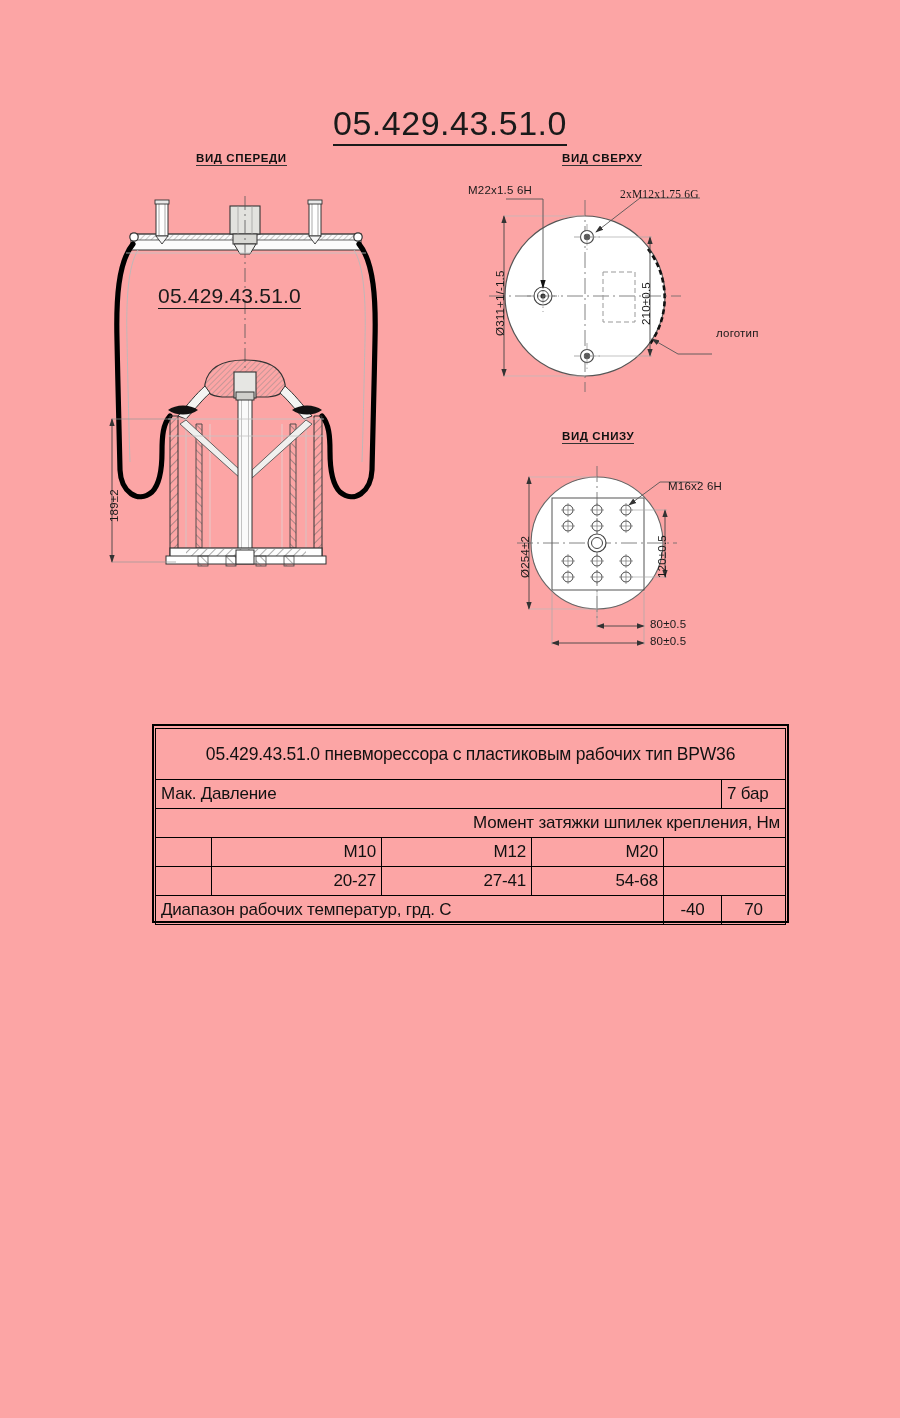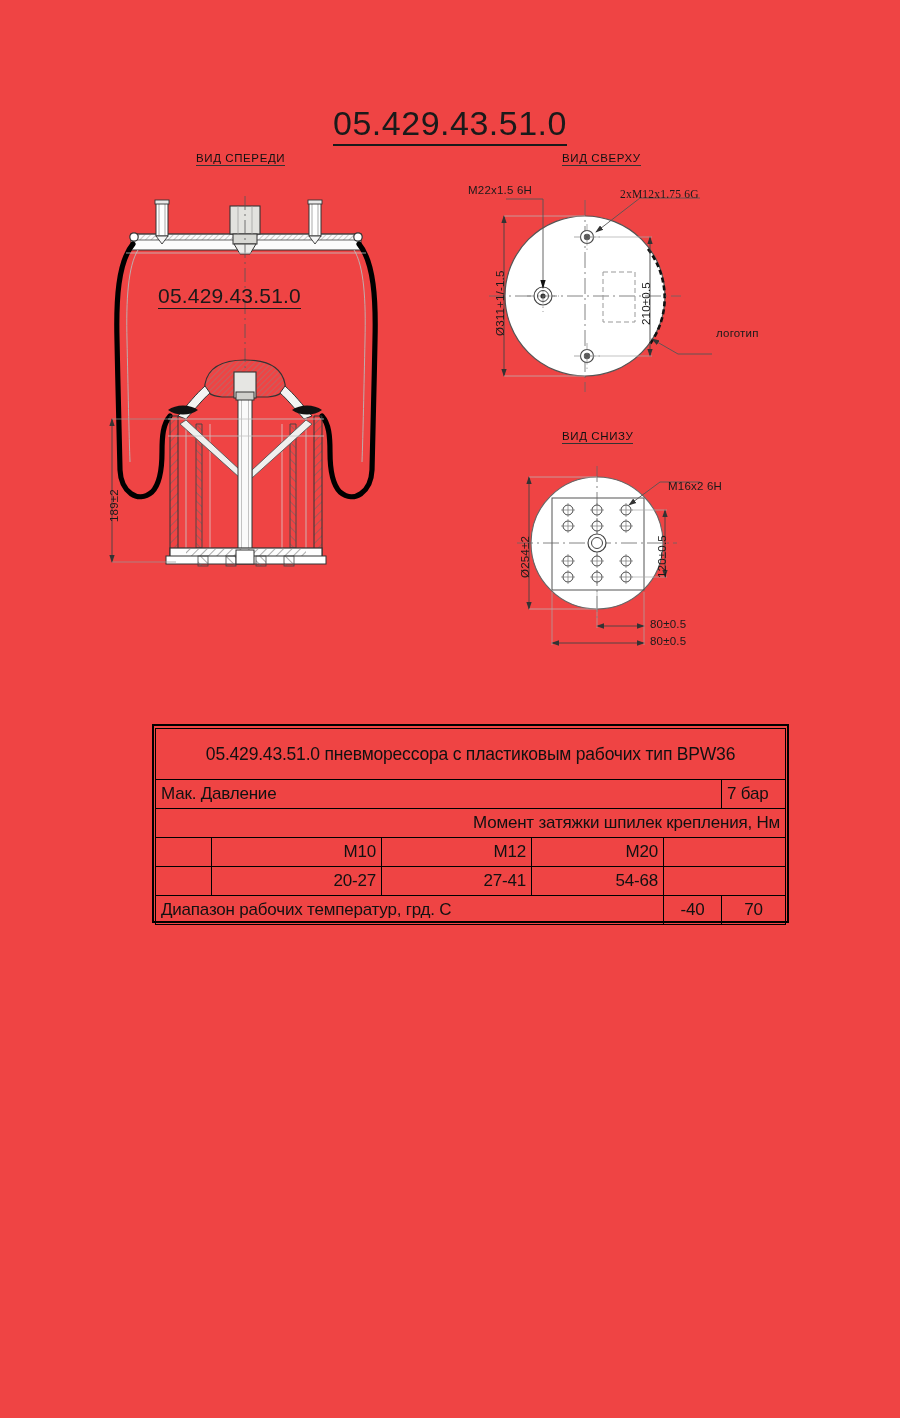--- a/index.html
+++ b/index.html
@@ -13,21 +13,21 @@
     position: relative;
     font-family: "Liberation Sans", sans-serif;
     color: #111111;
     overflow: hidden;
   }
   #page {
     position: absolute;
     left: 0; top: 0;
     width: 900px;
     height: 1418px;
-    background: #ef4444;
+    background: #fca5a5;
   }
 
   
   .main-title {
     position: absolute;
     left: 0;
     top: 104px;
     width: 900px;
     text-align: center;
     font-size: 34px;
@@ -37,21 +37,21 @@
   }
   .main-title span {
     border-bottom: 2px solid #1a1a1a;
     padding-bottom: 2px;
   }
 
   
   .view-label {
     position: absolute;
     font-size: 11.5px;
-    font-weight: normal;
+    font-weight: bold;
     letter-spacing: 0.6px;
     color: #111;
     white-space: nowrap;
   }
   .view-label span {
     border-bottom: 1px solid #333;
     padding-bottom: 1px;
   }
 
   

